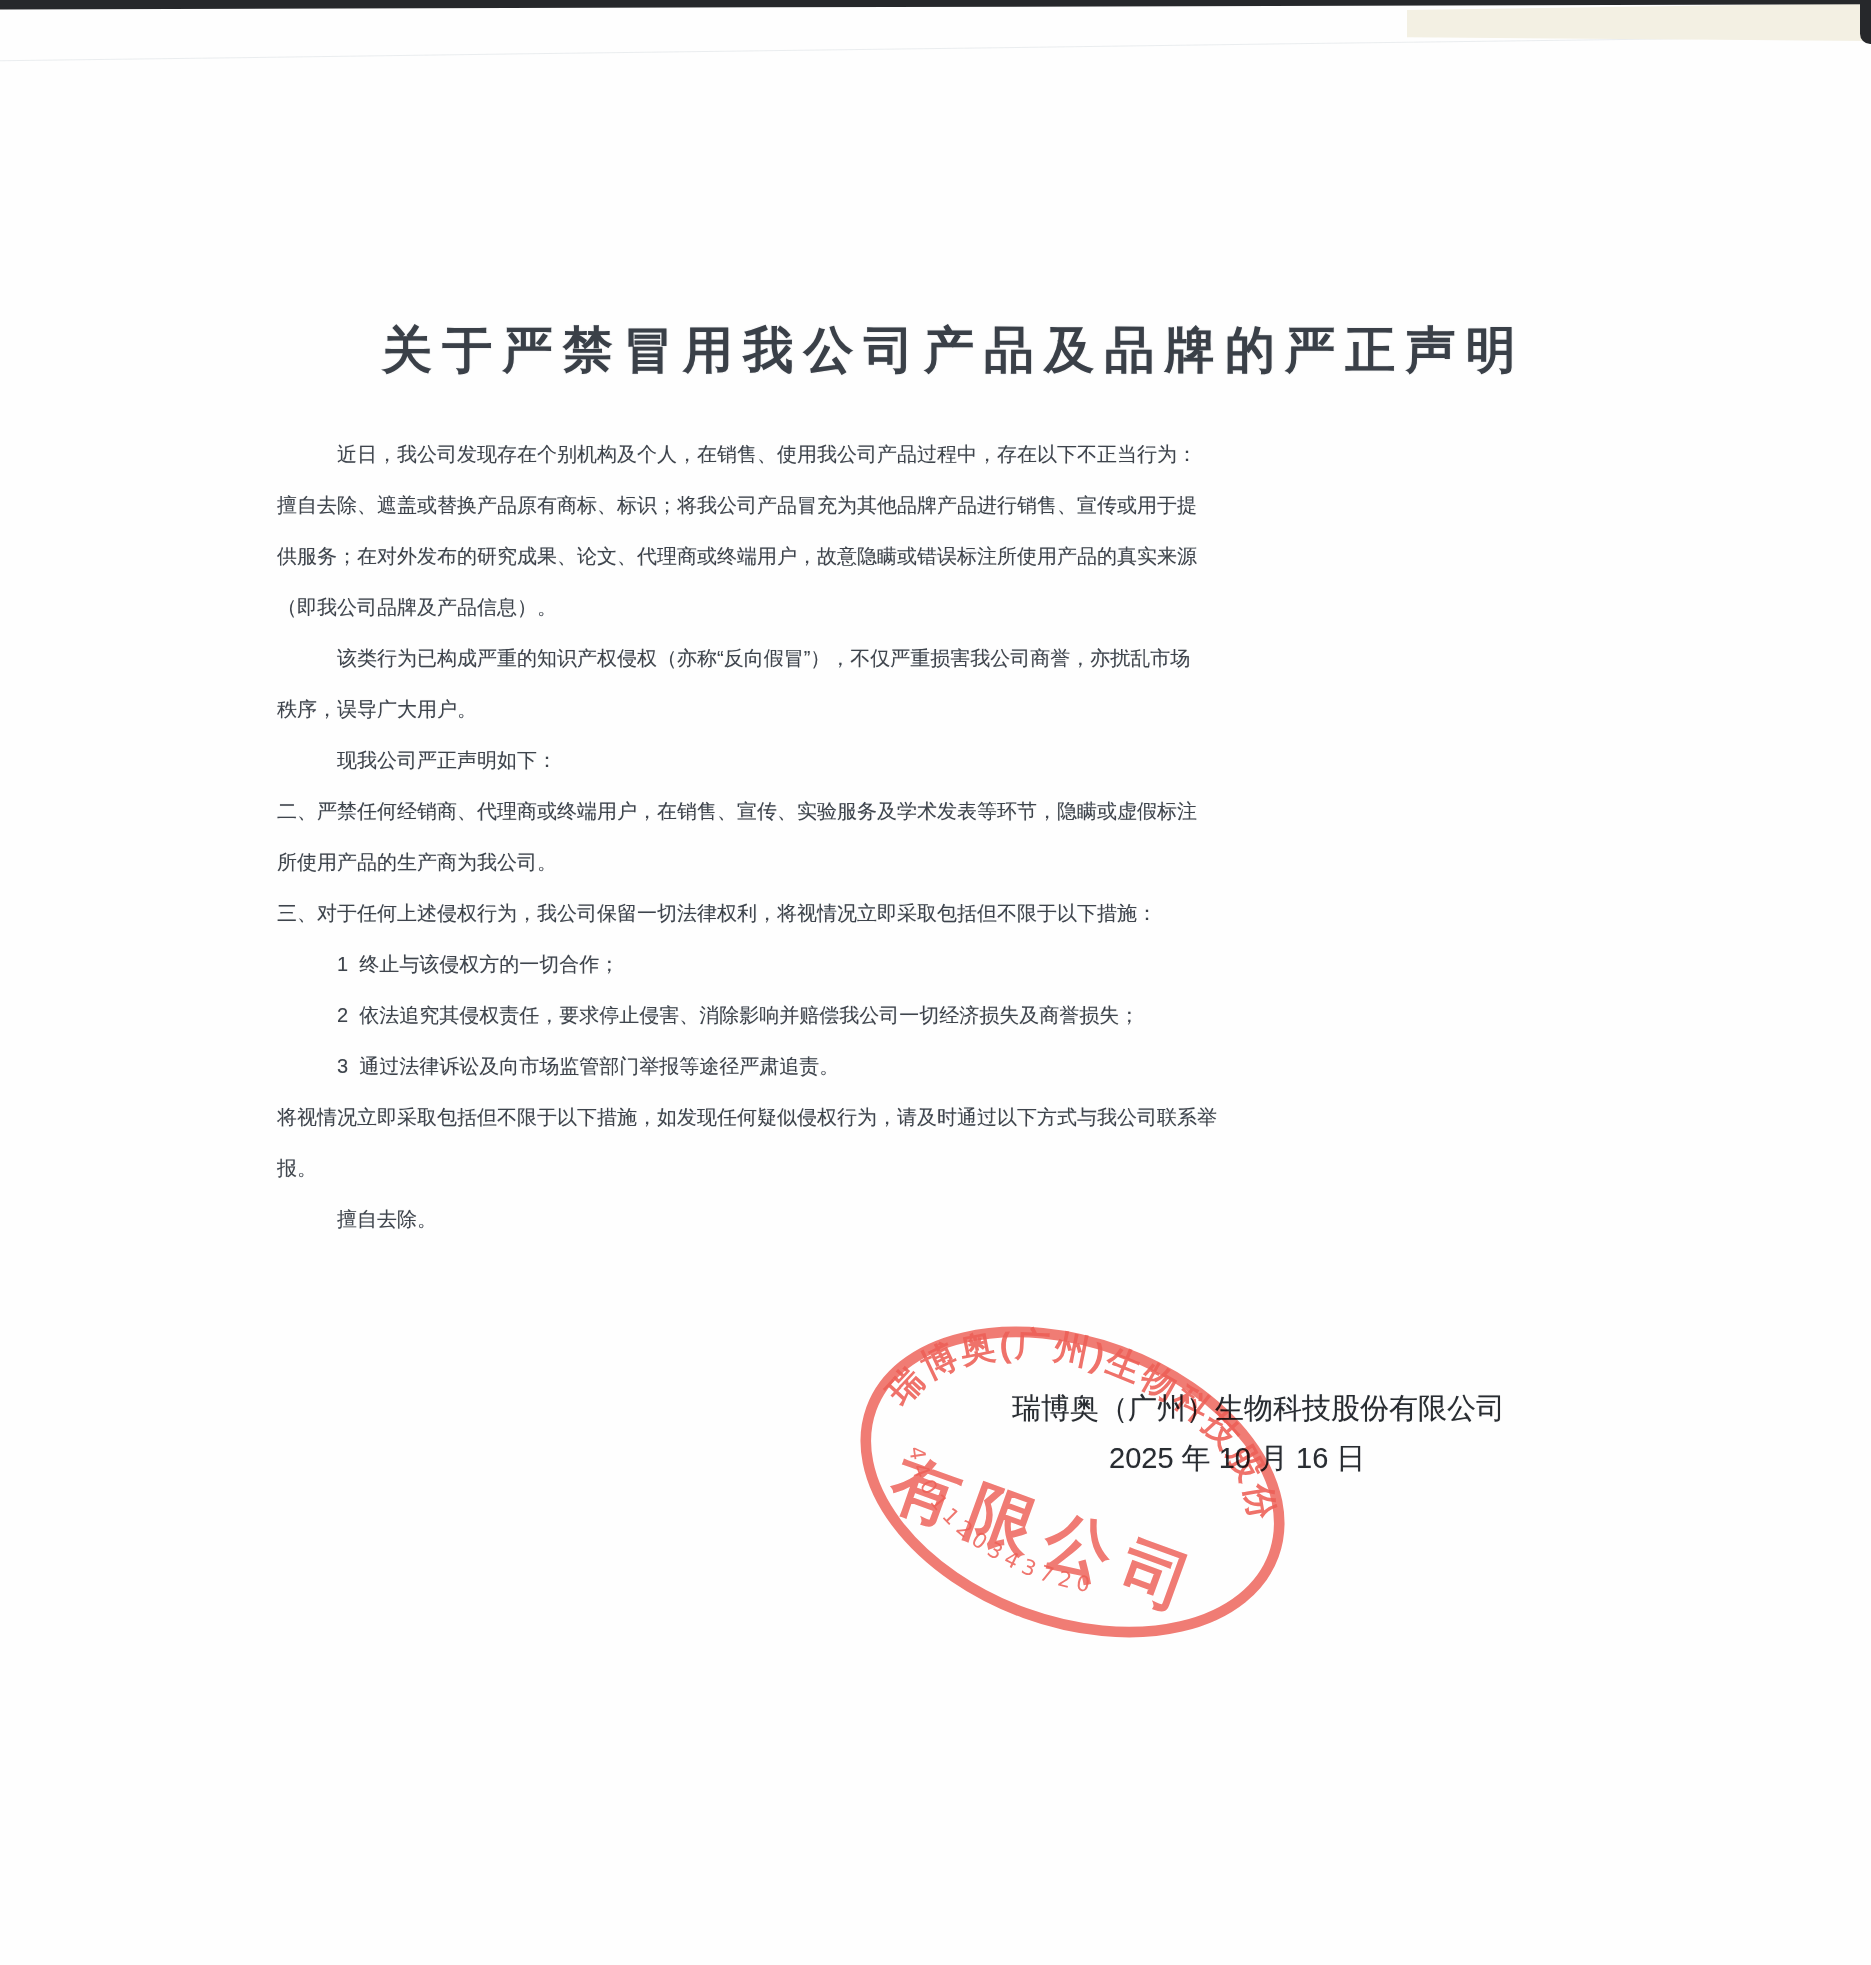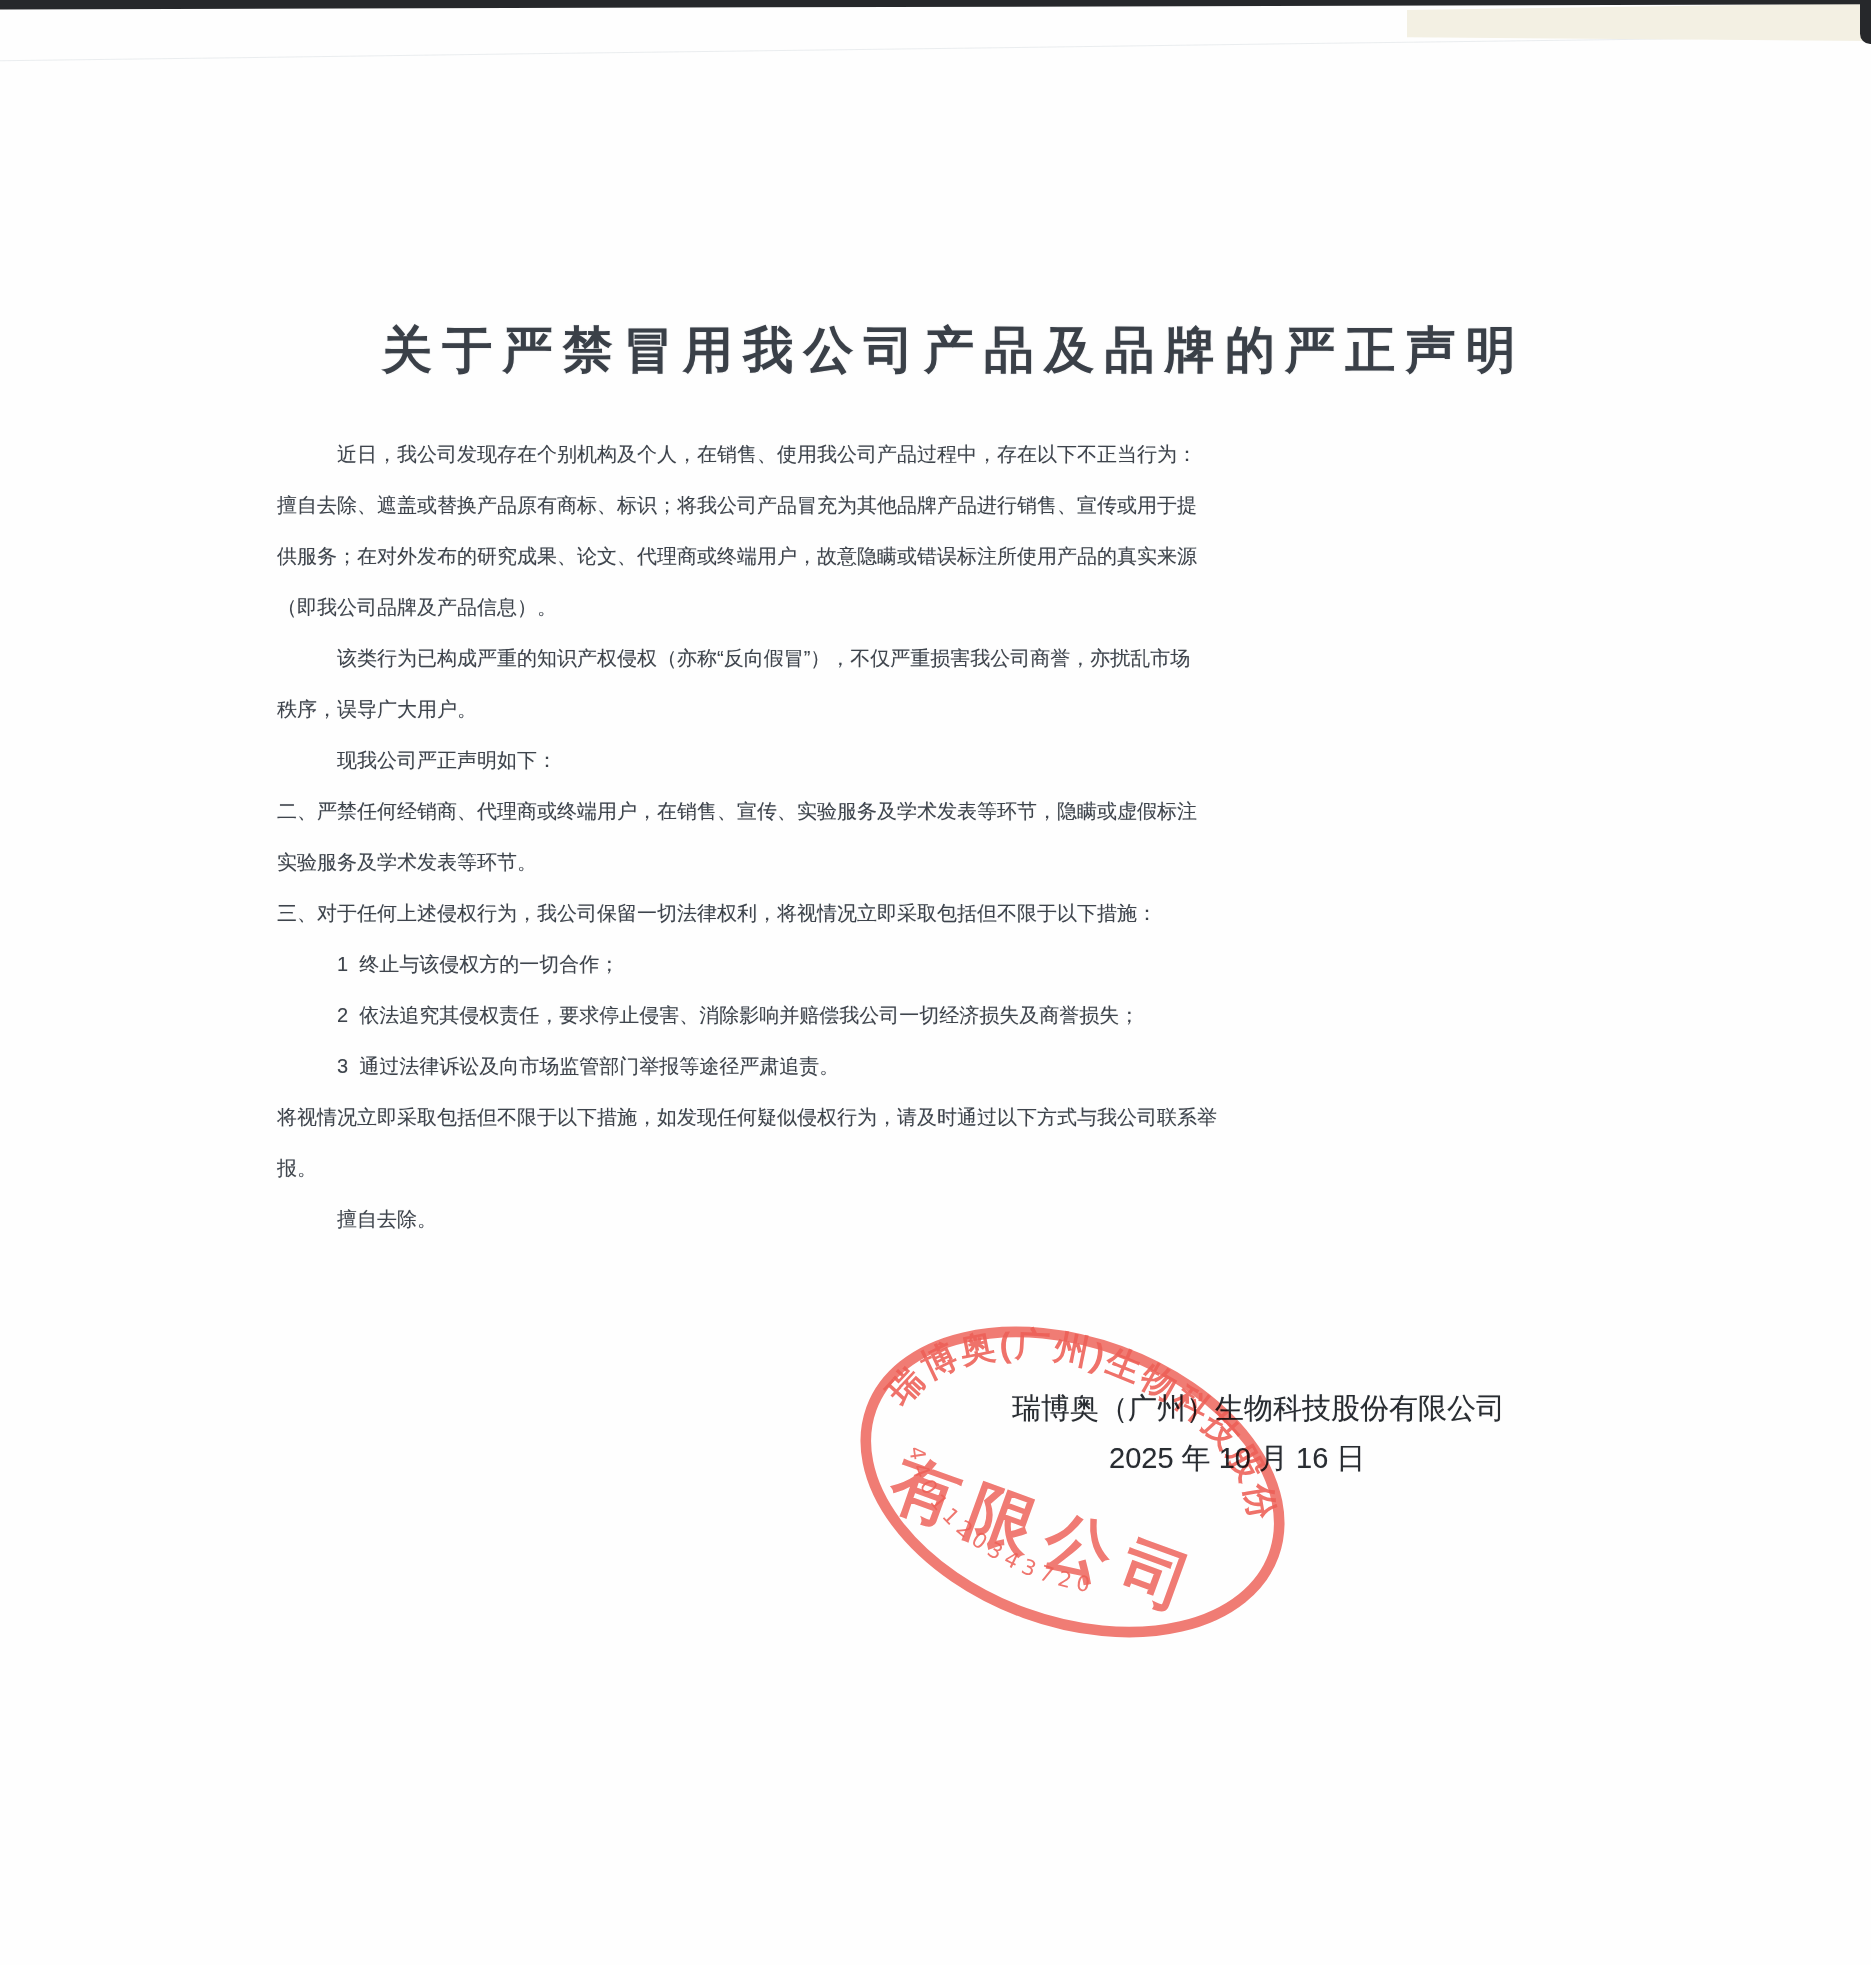--- a/index.html
+++ b/index.html
@@ -119,21 +119,21 @@
 
   <div class="doc-body">
       <div class="line">　　　近日，我公司发现存在个别机构及个人，在销售、使用我公司产品过程中，存在以下不正当行为：</div>
       <div class="line">擅自去除、遮盖或替换产品原有商标、标识；将我公司产品冒充为其他品牌产品进行销售、宣传或用于提</div>
       <div class="line">供服务；在对外发布的研究成果、论文、代理商或终端用户，故意隐瞒或错误标注所使用产品的真实来源</div>
       <div class="line">（即我公司品牌及产品信息）。</div>
       <div class="line">　　　该类行为已构成严重的知识产权侵权（亦称“反向假冒”），不仅严重损害我公司商誉，亦扰乱市场</div>
       <div class="line">秩序，误导广大用户。</div>
       <div class="line">　　　现我公司严正声明如下：</div>
       <div class="line">二、严禁任何经销商、代理商或终端用户，在销售、宣传、实验服务及学术发表等环节，隐瞒或虚假标注</div>
-      <div class="line">实验服务及学术发表等环节。</div>
+      <div class="line">所使用产品的生产商为我公司。</div>
       <div class="line">三、对于任何上述侵权行为，我公司保留一切法律权利，将视情况立即采取包括但不限于以下措施：</div>
       <div class="line">　　　1  终止与该侵权方的一切合作；</div>
       <div class="line">　　　2  依法追究其侵权责任，要求停止侵害、消除影响并赔偿我公司一切经济损失及商誉损失；</div>
       <div class="line">　　　3  通过法律诉讼及向市场监管部门举报等途径严肃追责。</div>
       <div class="line">将视情况立即采取包括但不限于以下措施，如发现任何疑似侵权行为，请及时通过以下方式与我公司联系举</div>
       <div class="line">报。</div>
       <div class="line">　　　擅自去除。</div>
     </div>
 
   <div class="signature-company">瑞博奥（广州）生物科技股份有限公司</div>

